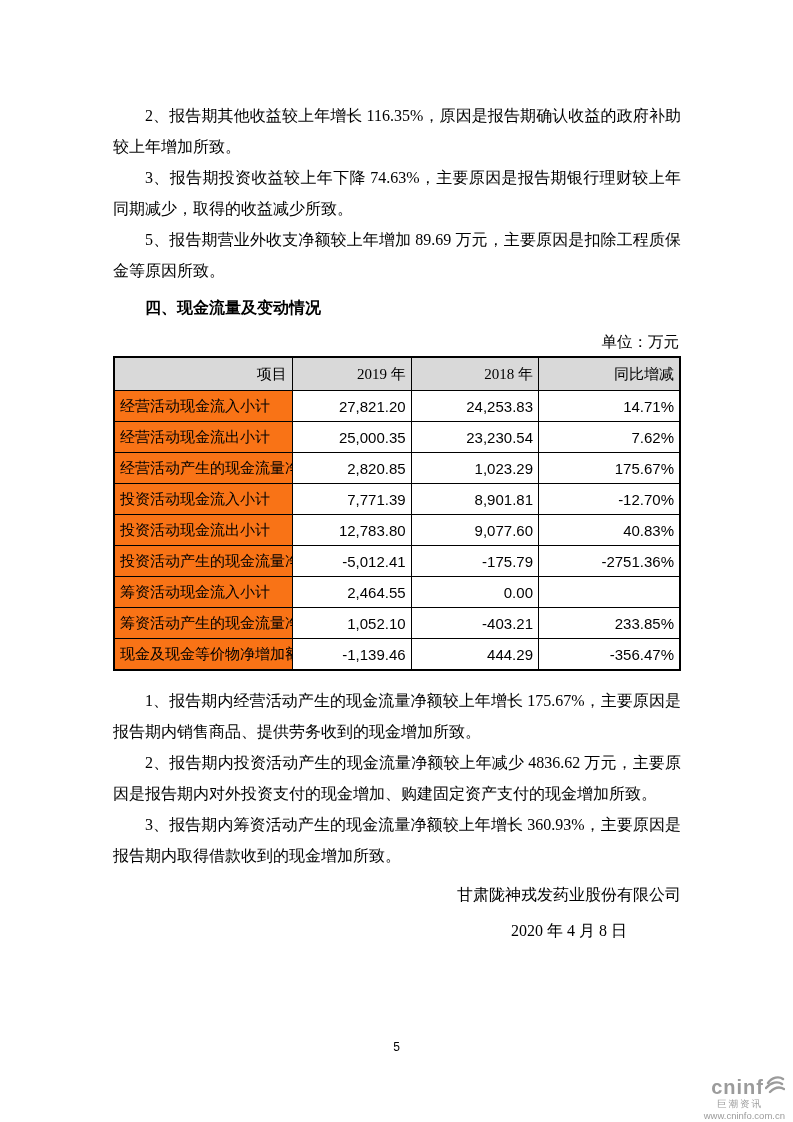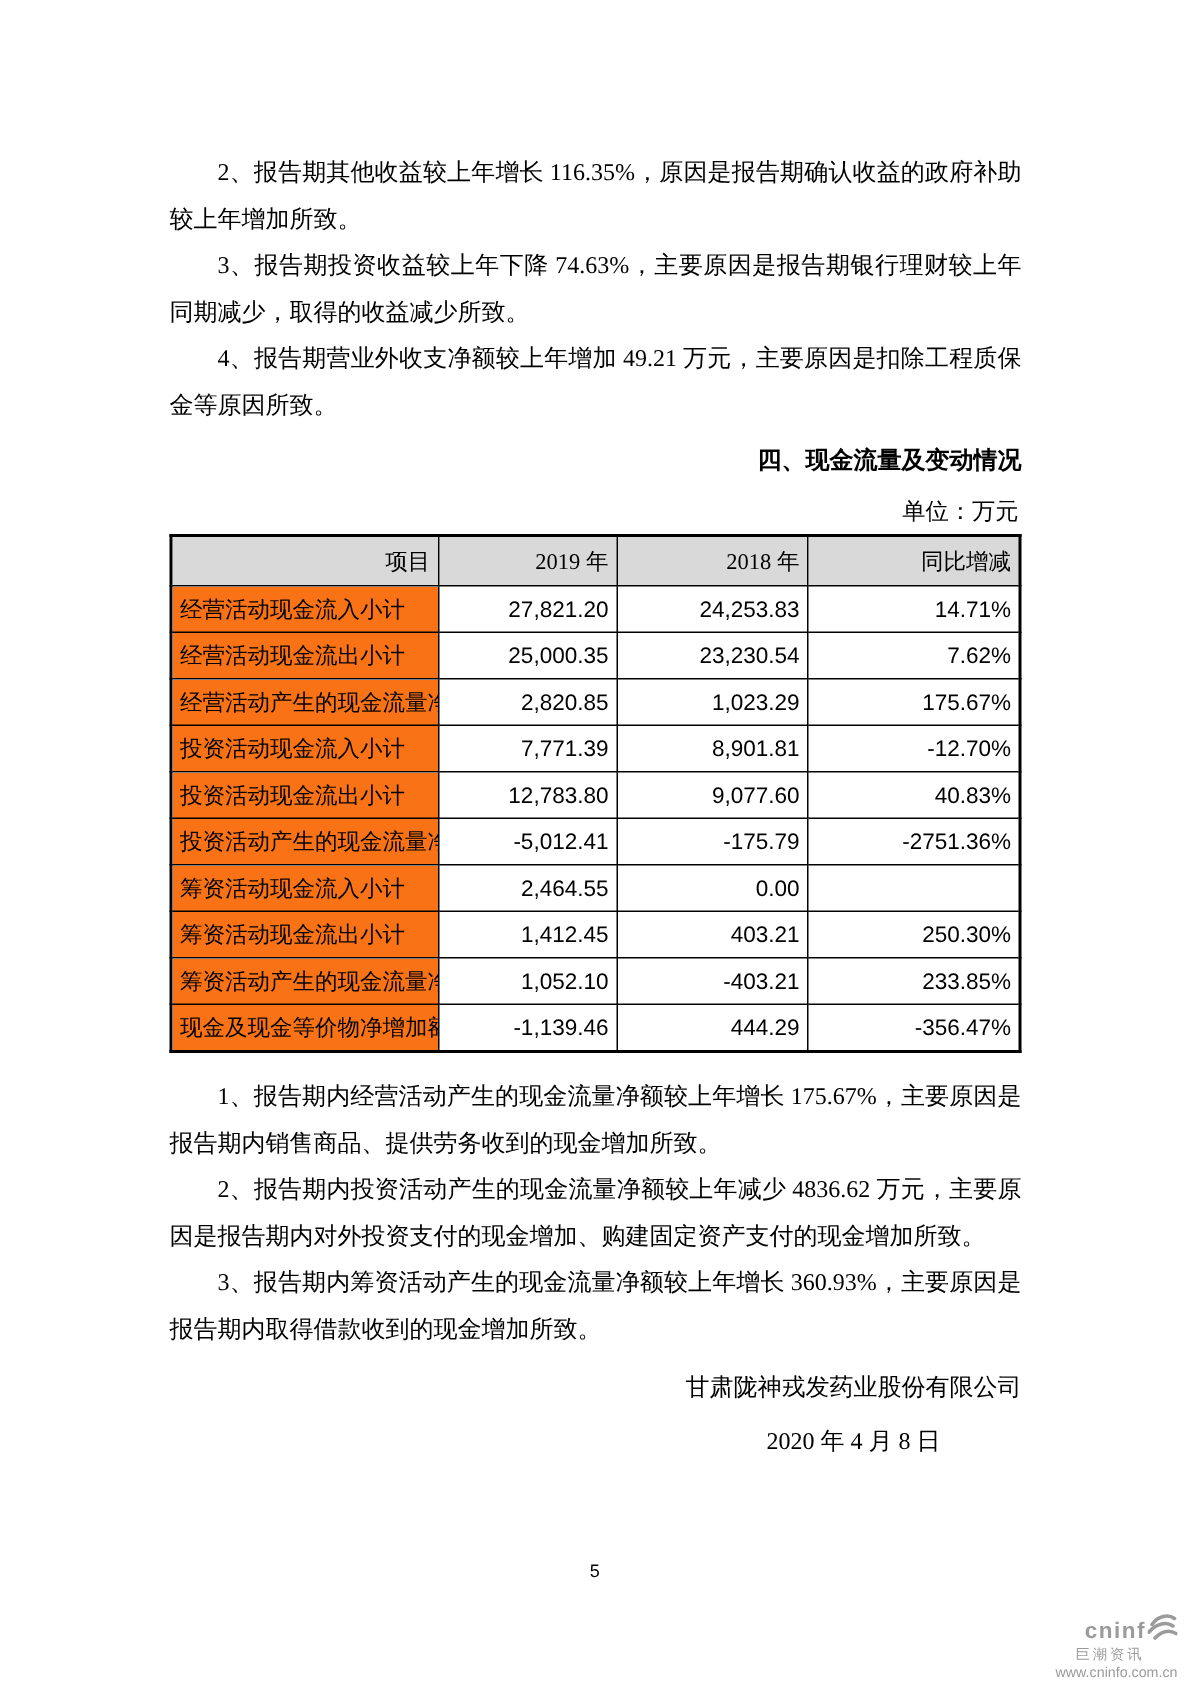--- a/index.html
+++ b/index.html
@@ -9,21 +9,21 @@
     overflow:hidden; margin:12px auto;
   }
   .content { position:absolute; left:113px; right:112px; top:88px; }
   .para {
     margin:0; font-size:16px; line-height:31px;
     text-align:justify; text-indent:2em;
   }
   .para.pt0 { margin-top:14px; }
   .section-title {
     margin:6px 0 0 0; font-size:16px; line-height:31px;
-    font-weight:bold; text-indent:2em;text-align:right;
+    font-weight:bold; text-indent:2em;
   }
   .unit-label {
     text-align:right; font-size:15.5px; line-height:22px;
     margin:8px 2px 3px 0;
   }
   table.cashflow {
     width:100%; border-collapse:collapse; table-layout:fixed;
     border:2px solid #000;
   }
   table.cashflow th, table.cashflow td {
@@ -47,33 +47,33 @@
   .page-number {
     position:absolute; left:0; right:0; top:1028px; text-align:center;
     font-size:12px; font-family:"Liberation Sans","DejaVu Sans",sans-serif;
   }
   .footer-logo {
     position:absolute; right:8px; bottom:12px; text-align:right;
     color:#9b9b9b; font-family:"Liberation Sans","DejaVu Sans",sans-serif;
     line-height:1.15;
   }
   .logo-row { display:flex; align-items:center; justify-content:flex-end; gap:1px; }
-  .logo-brand { font-size:15px; font-weight:bold; letter-spacing:1px; }
+  .logo-brand { font-size:20px; font-weight:bold; letter-spacing:1px; }
   .logo-cn { font-size:9.5px; letter-spacing:2px; margin-right:22px; }
   .logo-url { font-size:9.5px; margin-top:1px; }
 </style>
 </head>
 <body>
 
 <div class="page">
   <div class="content">
 
     <p class="para">2、报告期其他收益较上年增长 116.35%，原因是报告期确认收益的政府补助较上年增加所致。</p>
     <p class="para">3、报告期投资收益较上年下降 74.63%，主要原因是报告期银行理财较上年同期减少，取得的收益减少所致。</p>
-    <p class="para">4、报告期营业外收支净额较上年增加 49.21 万元，主要原因是扣除工程质保金等原因所致。</p>
+    <p class="para">5、报告期营业外收支净额较上年增加 89.69 万元，主要原因是扣除工程质保金等原因所致。</p>
 
     <h3 class="section-title">四、现金流量及变动情况</h3>
 
     <div class="unit-label">单位：万元</div>
 
     <table class="cashflow">
       <colgroup>
         <col style="width:31.5%">
           <col style="width:21%">
           <col style="width:22.5%">
@@ -124,26 +124,20 @@
           <td class="num">-175.79</td>
           <td class="num">-2751.36%</td>
         </tr>
         <tr>
           <td class="lbl">筹资活动现金流入小计</td>
           <td class="num">2,464.55</td>
           <td class="num">0.00</td>
           <td class="num"></td>
         </tr>
         <tr>
-          <td class="lbl">筹资活动现金流出小计</td>
-          <td class="num">1,412.45</td>
-          <td class="num">403.21</td>
-          <td class="num">250.30%</td>
-        </tr>
-        <tr>
           <td class="lbl">筹资活动产生的现金流量净额</td>
           <td class="num">1,052.10</td>
           <td class="num">-403.21</td>
           <td class="num">233.85%</td>
         </tr>
         <tr>
           <td class="lbl">现金及现金等价物净增加额</td>
           <td class="num">-1,139.46</td>
           <td class="num">444.29</td>
           <td class="num">-356.47%</td>

